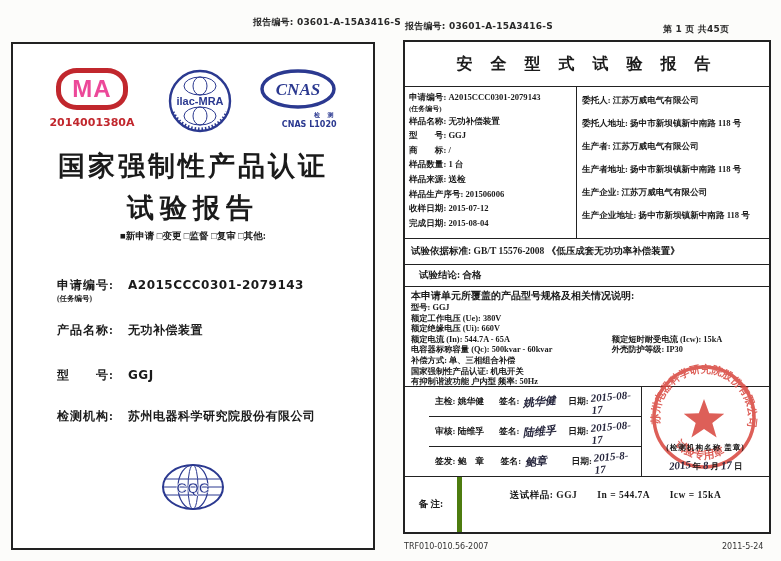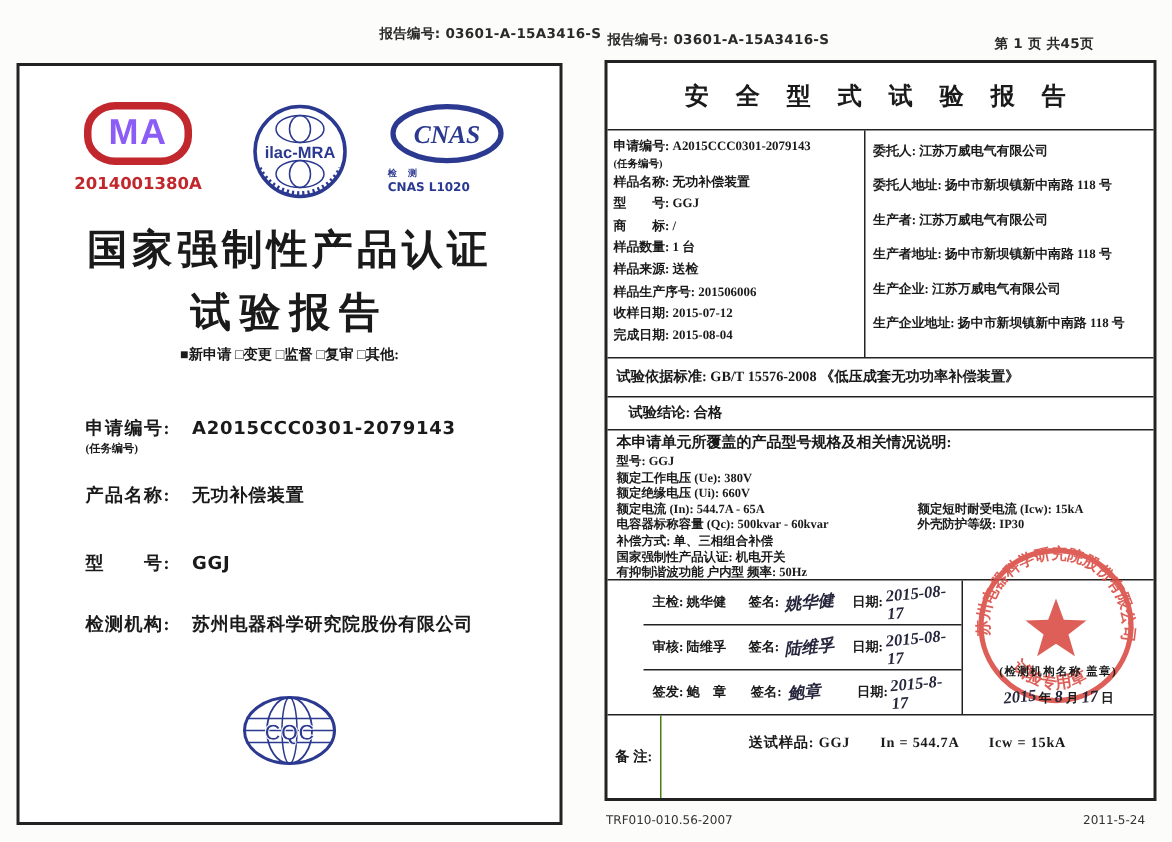--- a/index.html
+++ b/index.html
@@ -19,26 +19,26 @@
   
   .page-l {
     position:absolute; left:11px; top:42px; width:364px; height:508px;
     background:#fff; border:2px solid #222;
   }
   .logo-row { position:absolute; top:24px; left:0; width:100%; display:flex; justify-content:center; align-items:flex-start; gap:26px; }
   .cma-col { display:flex; flex-direction:column; align-items:center; margin-right:6px; }
   .cma-box {
     width:72px; height:42px; border:5px solid #c1272d; border-radius:21px/19px;
     display:flex; align-items:center; justify-content:center;
-    color:#8b5cf6; font-weight:bold; font-size:24px; letter-spacing:1px;
+    color:#ec4899; font-weight:bold; font-size:24px; letter-spacing:1px;
     font-family:"Liberation Sans","DejaVu Sans",sans-serif;
   }
   .cma-num { margin-top:6px; color:#c1272d; font-weight:bold; font-size:11px; font-family:"DejaVu Sans",sans-serif; }
   .logo-svg { display:block; }
-  .cnas-col { display:flex; flex-direction:column; align-items:flex-start; }
+  .cnas-col { display:flex; flex-direction:column; align-items:flex-end; }
   .cnas-sub { font-size:6px; color:#2b3990; font-weight:bold; letter-spacing:3px; margin-top:1px; }
   .cnas-code { font-size:8px; color:#2b3990; font-weight:bold; font-family:"DejaVu Sans",sans-serif; }
   .title1 { position:absolute; top:104px; width:100%; text-align:center; font-size:27px; font-weight:bold; letter-spacing:3px; }
   .title2 { position:absolute; top:146px; width:100%; text-align:center; font-size:27px; font-weight:bold; letter-spacing:6px; }
   .chkline { position:absolute; top:186px; width:100%; text-align:center; font-size:9.5px; font-weight:bold; }
   .field { position:absolute; left:44px; font-size:12px; font-weight:bold; letter-spacing:1px; }
   .field .f-val { margin-left:14px; font-family:"DejaVu Sans",sans-serif; font-size:12px; letter-spacing:.5px; }
   .f-sub { position:absolute; left:44px; font-size:7.5px; font-weight:bold; }
   .cqc-wrap { position:absolute; left:50%; transform:translateX(-50%); top:418px; }
 
@@ -70,21 +70,21 @@
   .sig-lab { width:28px; }
   .hand { font-style:italic; font-weight:bold; color:#26263d; transform:rotate(-5deg); display:inline-block; font-size:11px; }
   .sig-hand { width:52px; }
   .sig-datelab { width:26px; }
   .stamp-cell { flex:1; position:relative; overflow:visible; }
   .stamp-svg { position:absolute; left:6px; top:-26px; opacity:.88; }
   .org-note { position:absolute; left:0; top:56px; width:100%; text-align:center; font-size:7.6px; font-weight:bold; letter-spacing:1px; }
   .stamp-date { position:absolute; left:0; top:72px; width:100%; display:flex; justify-content:center; gap:2px; font-size:8.5px; font-weight:bold; align-items:baseline; }
   .stamp-date .hand { font-size:11px; }
   .r-remark { flex:1; display:flex; }
-  .rm-label { width:36px; border-right:1px solid #4d7c0f; display:flex; align-items:center; justify-content:center; font-size:9.5px; font-weight:bold; }
+  .rm-label { width:57px; border-right:5px solid #4d7c0f; display:flex; align-items:center; justify-content:center; font-size:9.5px; font-weight:bold; }
   .rm-value { flex:1; display:flex; align-items:flex-start; justify-content:center; padding-top:12px; font-size:9.5px; font-weight:bold; letter-spacing:.5px; }
   .ftr { position:absolute; font-size:8px; color:#333; font-family:"DejaVu Sans",sans-serif; }
   #ftr-l { left:404px; top:542px; }
   #ftr-r { left:722px; top:542px; }
 </style>
 </head>
 <body>
 
 <div class="hdr-note" id="rep-no-left">报告编号: 03601-A-15A3416-S</div>
 <div class="hdr-note" id="rep-no-right">报告编号: 03601-A-15A3416-S</div>

